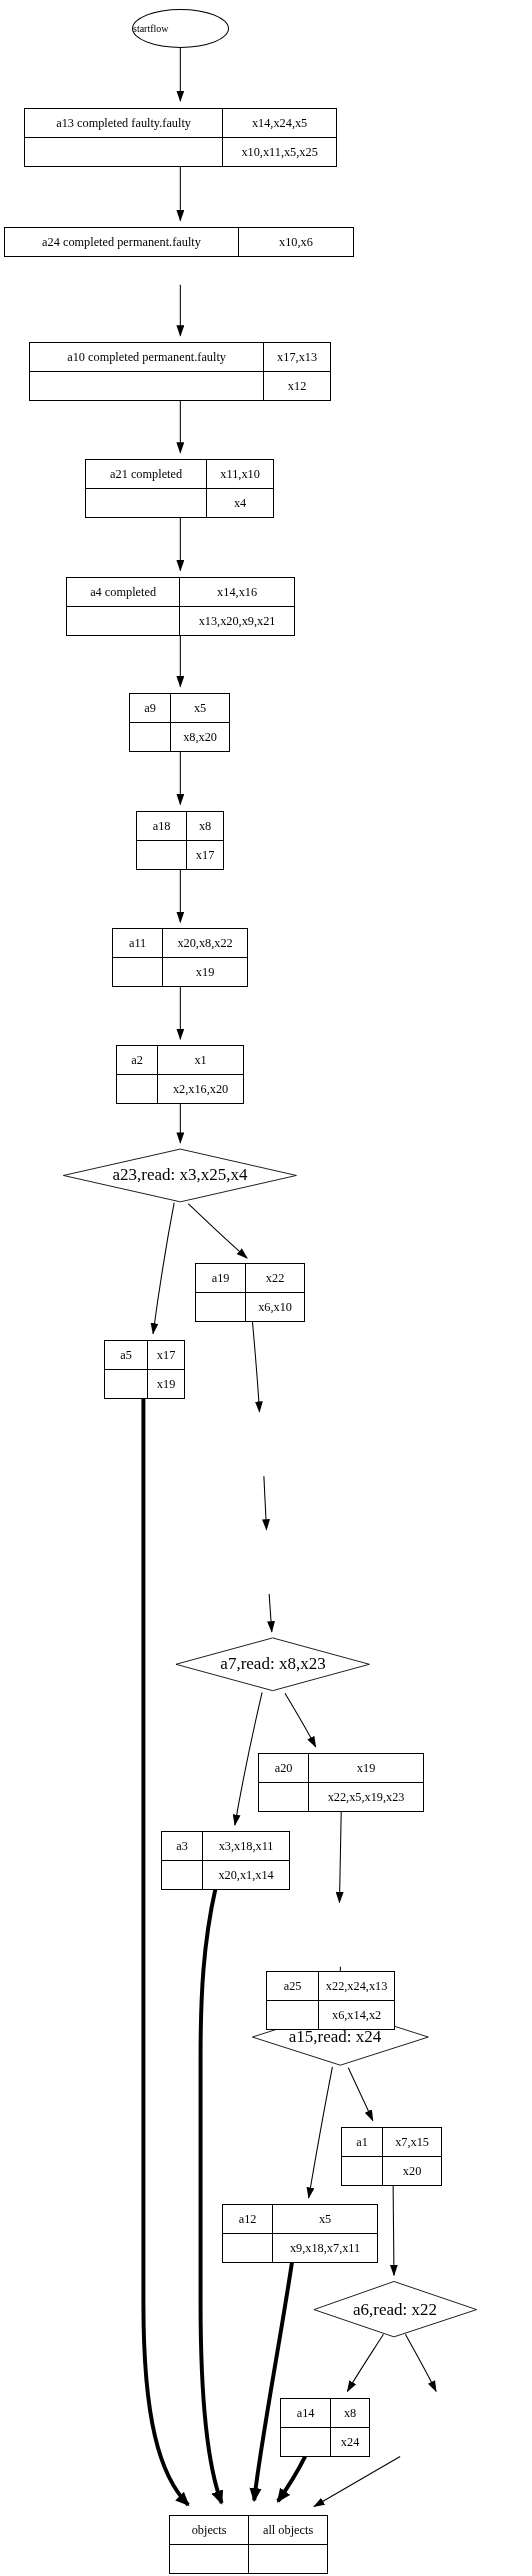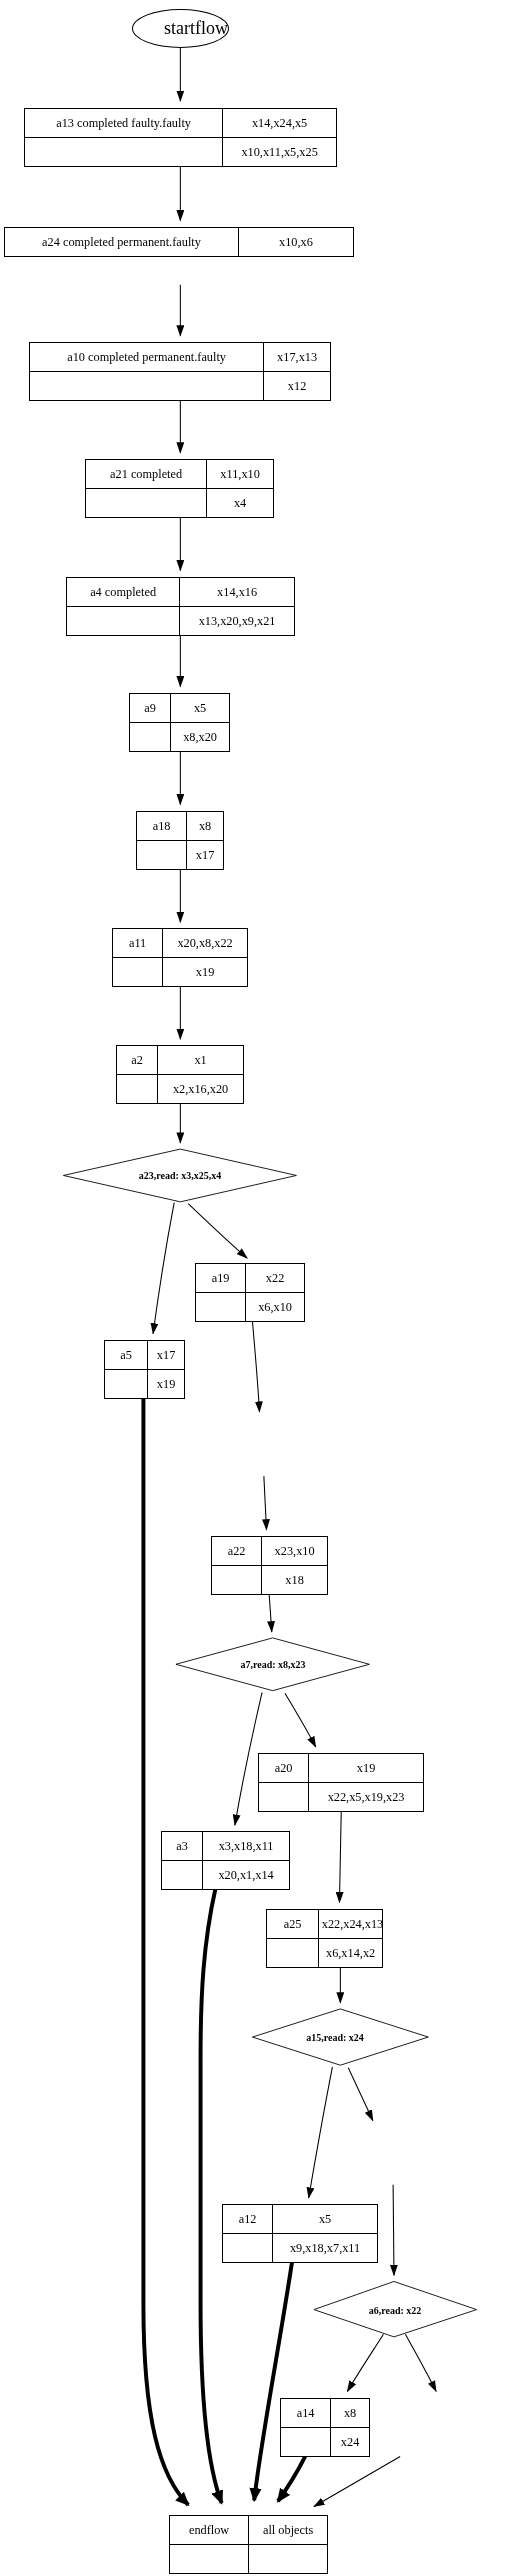--- a/index.html
+++ b/index.html
@@ -3,22 +3,22 @@
 <meta charset="utf-8">
 <style>
   html,body{margin:0;padding:0;background:#ffffff;}
   #canvas{position:relative;width:533px;height:2576px;background:#ffffff;
           font-family:"Liberation Serif", serif;color:#000;}
   #edges{position:absolute;left:0;top:0;width:533px;height:2576px;}
   table.rec{position:absolute;border-collapse:collapse;table-layout:fixed;background:#fff;}
   table.rec td{border:0.9px solid #000;text-align:center;vertical-align:middle;
                font-size:12.3px;line-height:1;padding:0 2.6px;white-space:nowrap;overflow:hidden;height:28px;}
   .ellipse{position:absolute;border:0.9px solid #000;border-radius:50%;background:#fff;
-           display:flex;align-items:center;justify-content:flex-end;font-size:18px;}
-  .dlabel{position:absolute;transform:translate(-50%,-50%);font-size:10px;white-space:nowrap;font-weight:bold;}
+           display:flex;align-items:center;justify-content:flex-start;font-size:10px;}
+  .dlabel{position:absolute;transform:translate(-50%,-50%);font-size:17px;white-space:nowrap;}
 </style>
 </head>
 <body>
 
 <div id="canvas">
 
   <svg id="edges" width="533" height="2576" viewBox="0 0 606 2930">
     <defs>
       <marker id="ah" markerUnits="userSpaceOnUse" markerWidth="13" markerHeight="9" refX="12" refY="4.5" orient="auto">
         <path d="M0,0 L13,4.5 L0,9 z" fill="#000"></path>
@@ -207,32 +207,20 @@
         <td>x17</td>
         </tr>
     <tr>
           <td></td>
         <td>x19</td>
         </tr>
   </tbody>
     </table>
 
 
-  <table class="rec" style="left:211px;top:1536px;width:117px">
-    <tbody>
-        <tr>
-          <td style="width:44px">a22</td>
-        <td>x23,x10</td>
-        </tr>
-    <tr>
-          <td></td>
-        <td>x18</td>
-        </tr>
-  </tbody>
-    </table>
 
   <div class="dlabel" style="left:273px;top:1664px">a7,read: x8,x23</div>
 
   <table class="rec" style="left:258px;top:1753px;width:166px">
     <tbody>
         <tr>
           <td style="width:44px">a20</td>
         <td>x19</td>
         </tr>
     <tr>
@@ -248,35 +236,47 @@
           <td style="width:35px">a3</td>
         <td>x3,x18,x11</td>
         </tr>
     <tr>
           <td></td>
         <td>x20,x1,x14</td>
         </tr>
   </tbody>
     </table>
 
-  <table class="rec" style="left:266px;top:1909px;width:117px">
+  <table class="rec" style="left:266px;top:1971px;width:129px">
     <tbody>
         <tr>
           <td style="width:46px">a25</td>
         <td>x22,x24,x13</td>
         </tr>
     <tr>
           <td></td>
         <td>x6,x14,x2</td>
         </tr>
   </tbody>
     </table>
 
   <div class="dlabel" style="left:335px;top:2037px">a15,read: x24</div>
 
+  <table class="rec" style="left:341px;top:2127px;width:101px">
+    <tbody>
+        <tr>
+          <td style="width:35px">a1</td>
+        <td>x7,x15</td>
+        </tr>
+    <tr>
+          <td></td>
+        <td>x20</td>
+        </tr>
+  </tbody>
+    </table>
 
   <table class="rec" style="left:222px;top:2204px;width:156px">
     <tbody>
         <tr>
           <td style="width:44px">a12</td>
         <td>x5</td>
         </tr>
     <tr>
           <td></td>
         <td>x9,x18,x7,x11</td>
@@ -296,21 +296,21 @@
           <td></td>
         <td>x24</td>
         </tr>
   </tbody>
     </table>
 
 
   <table class="rec" style="left:169px;top:2515px;width:159px">
     <tbody>
         <tr>
-          <td style="width:73px">endflow</td>
+          <td style="width:73px">objects</td>
         <td>all objects</td>
         </tr>
     <tr>
           <td></td>
         <td></td>
         </tr>
   </tbody>
     </table>
 
 </div>

